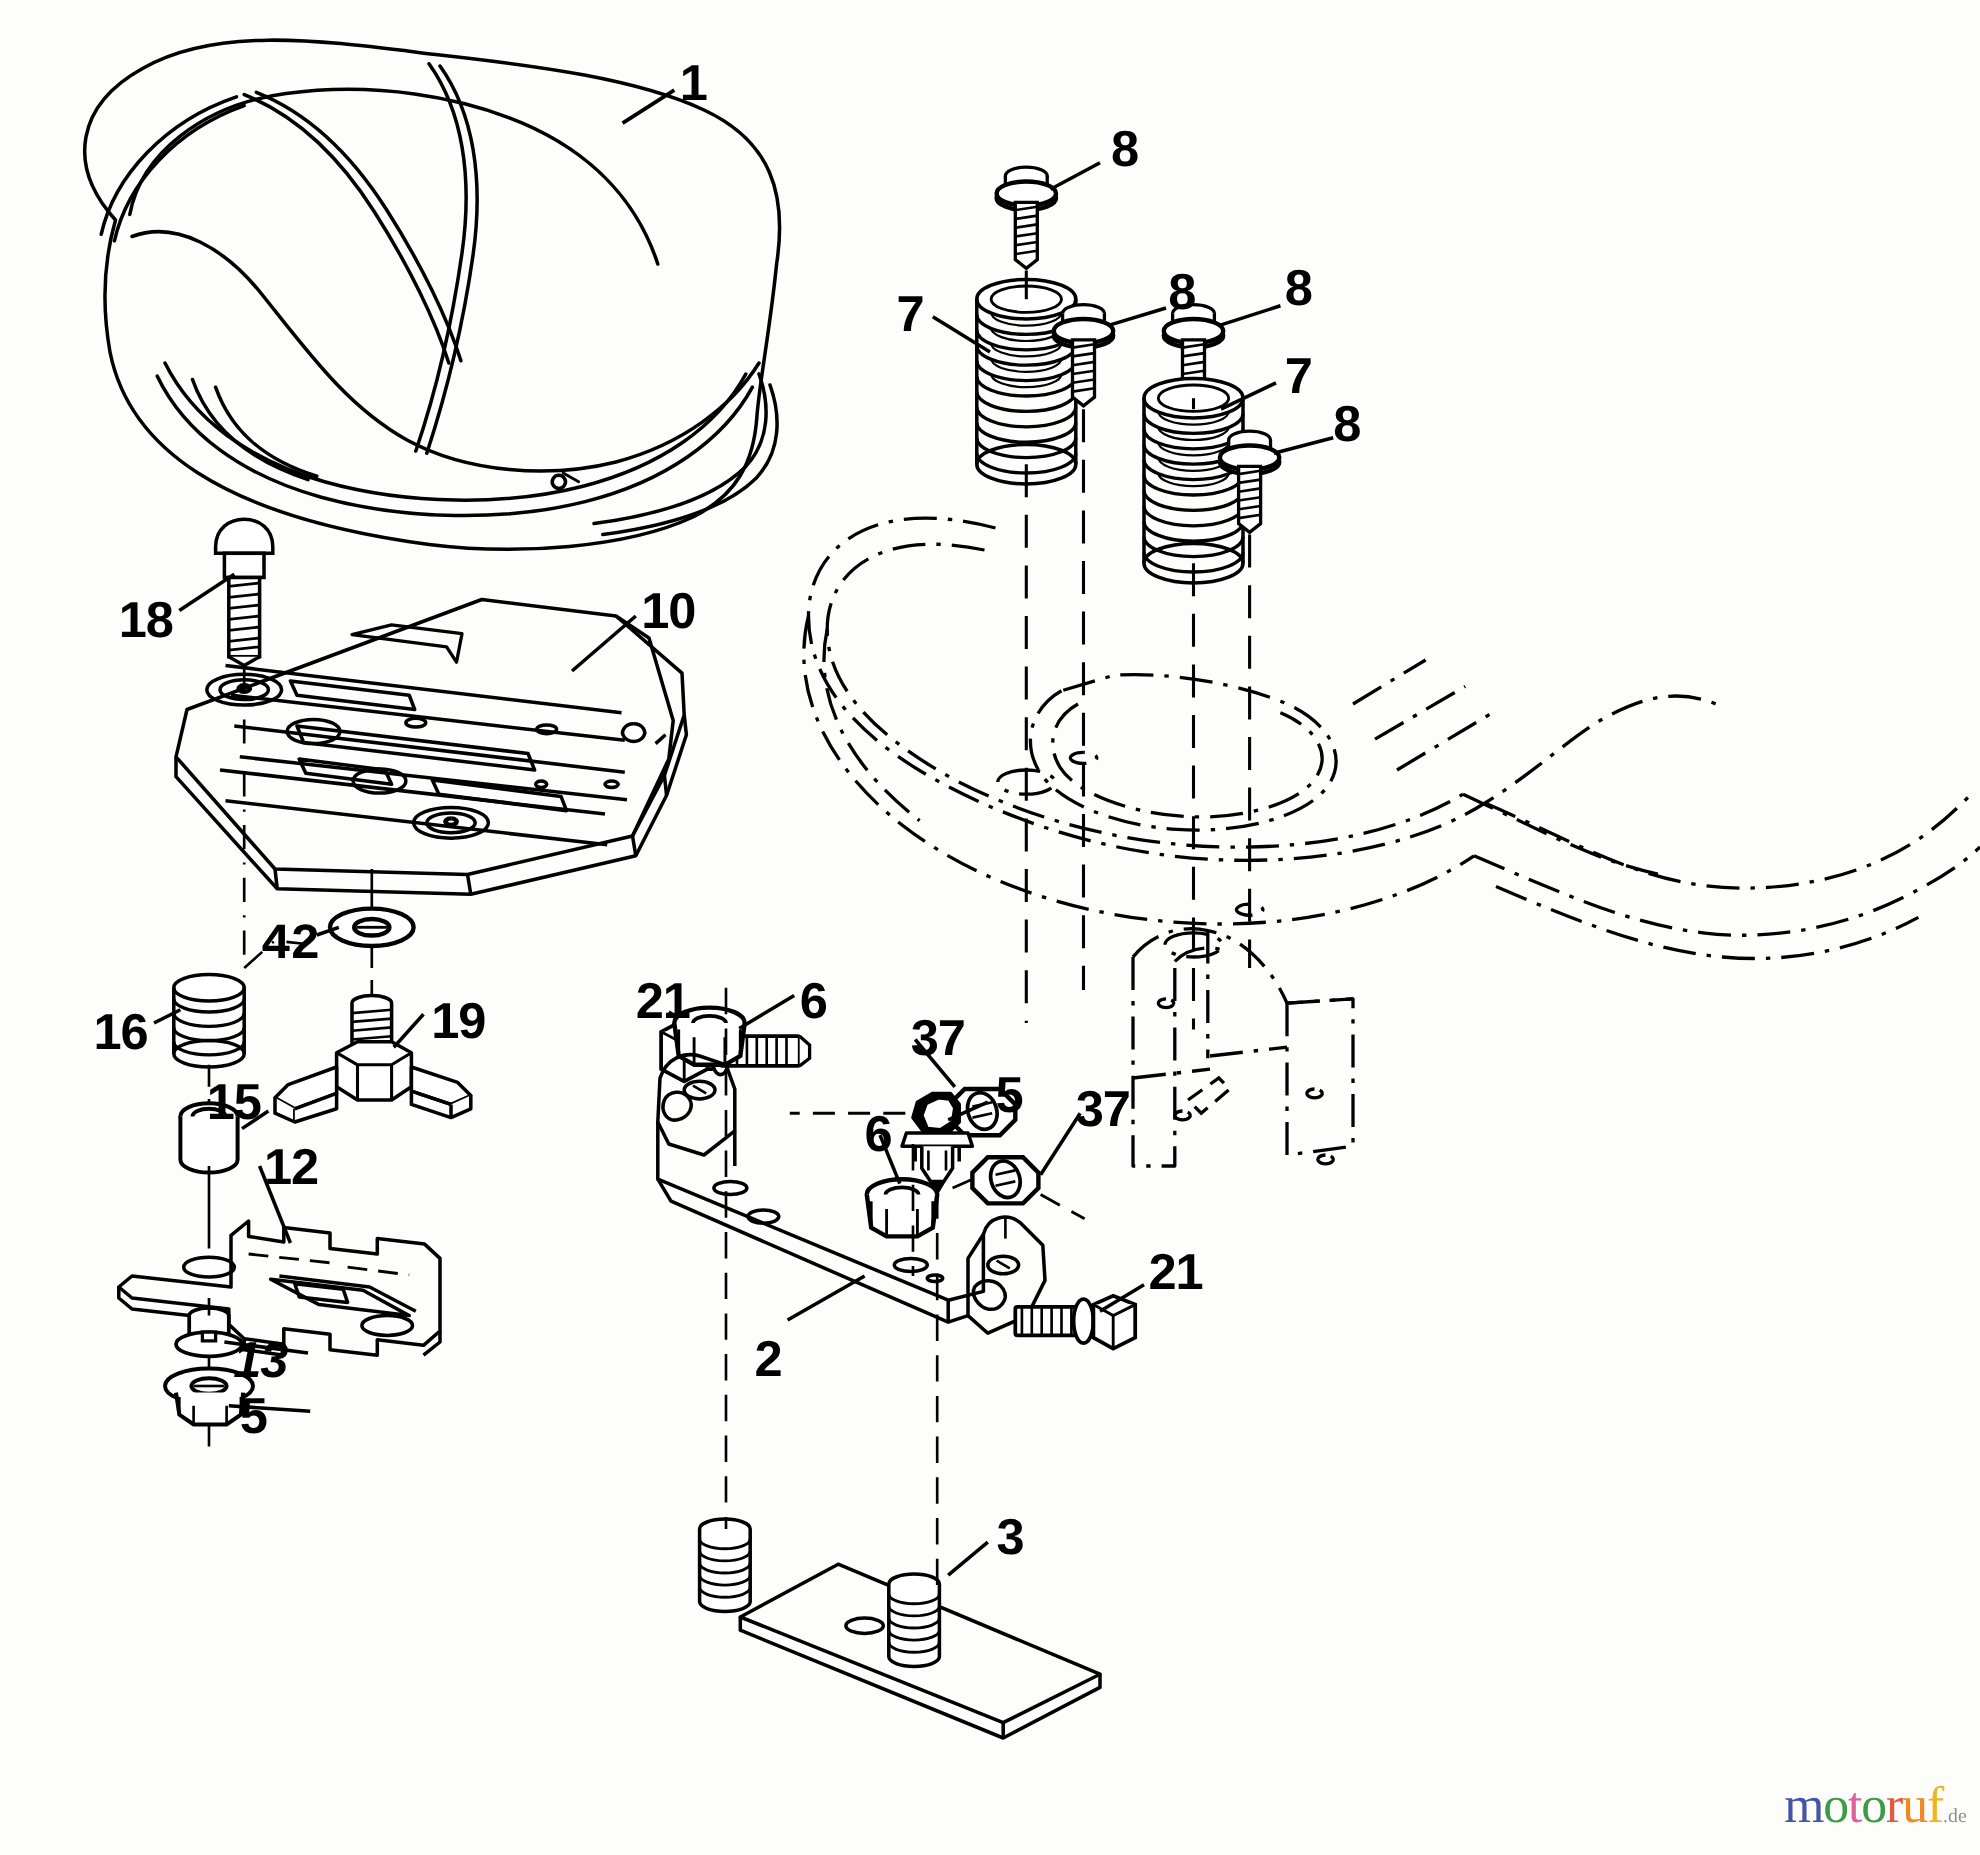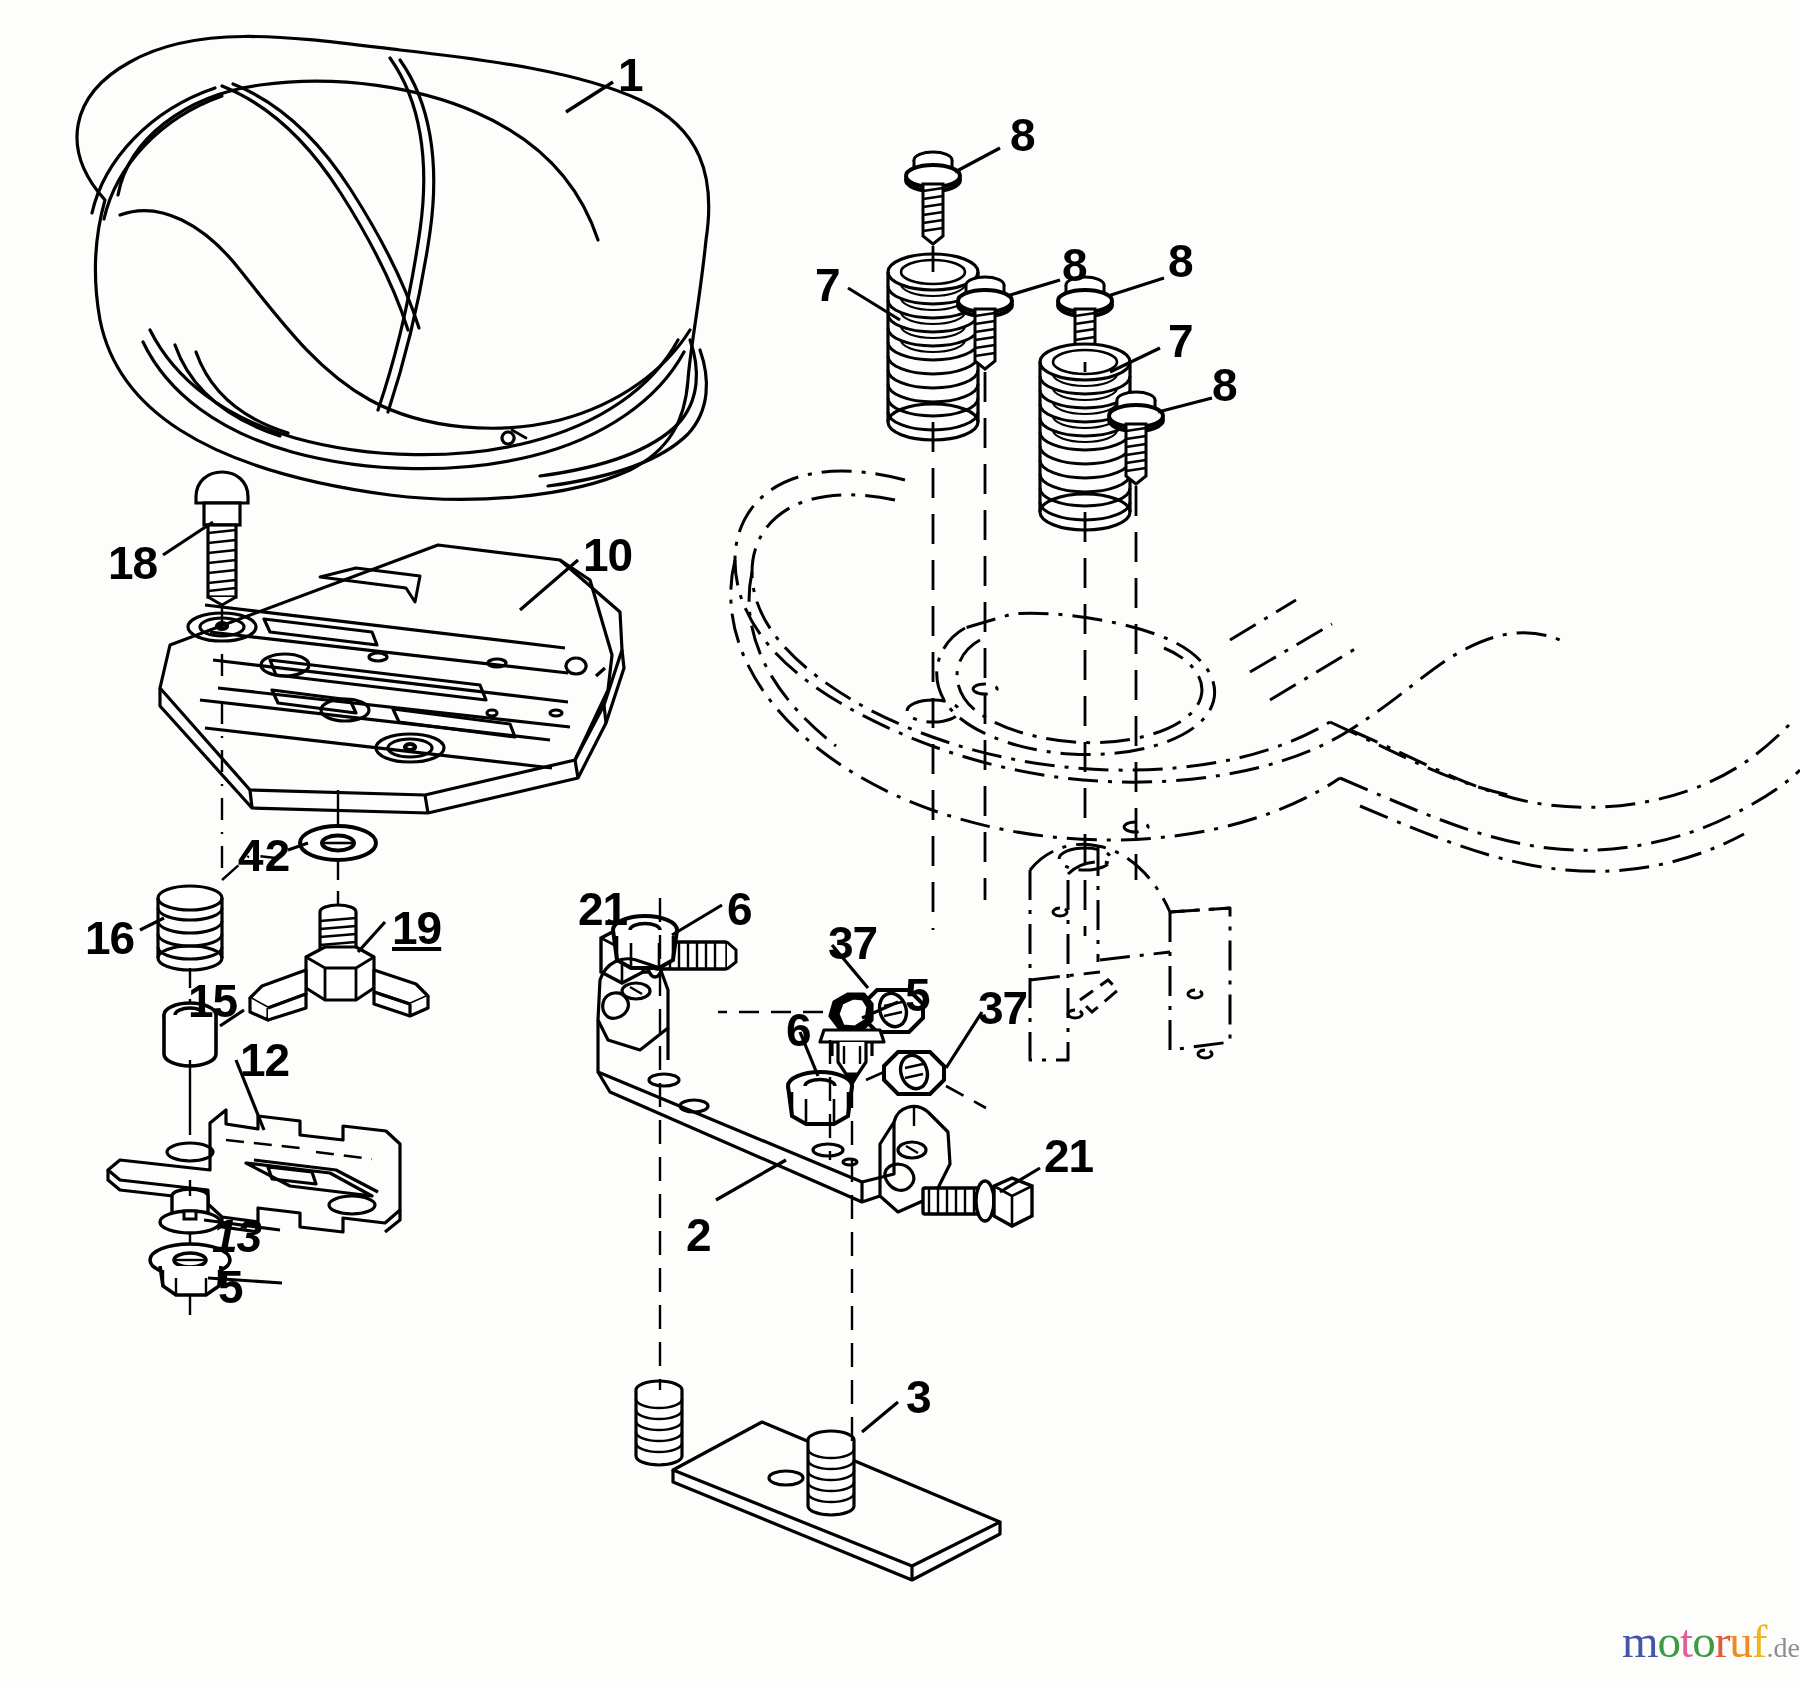--- a/index.html
+++ b/index.html
@@ -45,21 +45,21 @@
   }
   #logo .l1 { color: #4455a8; }
   #logo .l2 { color: #3f9a45; }
   #logo .l3 { color: #e0609a; }
   #logo .l4 { color: #3f9a45; }
   #logo .l5 { color: #e2593b; }
   #logo .l6 { color: #ef8a22; }
   #logo .l7 { color: #f0b41d; }
   #logo .tld {
     color: #8d8d8d;
-    font-size: 28px;
+    font-size: 18px;
     letter-spacing: 0;
   }
 </style>
 </head>
 <body>
 
 <div id="sheet">
 
   <svg id="diagram" viewBox="0 0 1800 1686">
     <defs>
@@ -613,21 +613,21 @@
   <div class="callout" style="left:1010px; top:112px;">8</div>
   <div class="callout" style="left:815px; top:262px;">7</div>
   <div class="callout" style="left:1062px; top:242px;">8</div>
   <div class="callout" style="left:1168px; top:238px;">8</div>
   <div class="callout" style="left:1168px; top:318px;">7</div>
   <div class="callout" style="left:1212px; top:362px;">8</div>
   <div class="callout" style="left:108px; top:540px;">18</div>
   <div class="callout" style="left:583px; top:532px;">10</div>
   <div class="callout" style="left:237px; top:836px;font-family:Liberation Mono, monospace;">42</div>
   <div class="callout" style="left:85px; top:915px;">16</div>
-  <div class="callout" style="left:392px; top:905px;text-decoration:underline;">19</div>
+  <div class="callout" style="left:392px; top:905px;">19</div>
   <div class="callout" style="left:578px; top:886px;">21</div>
   <div class="callout" style="left:727px; top:886px;">6</div>
   <div class="callout" style="left:828px; top:920px;">37</div>
   <div class="callout" style="left:905px; top:972px;">5</div>
   <div class="callout" style="left:786px; top:1007px;">6</div>
   <div class="callout" style="left:978px; top:985px;">37</div>
   <div class="callout" style="left:188px; top:978px;">15</div>
   <div class="callout" style="left:240px; top:1037px;">12</div>
   <div class="callout" style="left:212px; top:1213px;font-style:italic;">13</div>
   <div class="callout" style="left:218px; top:1264px;">5</div>

